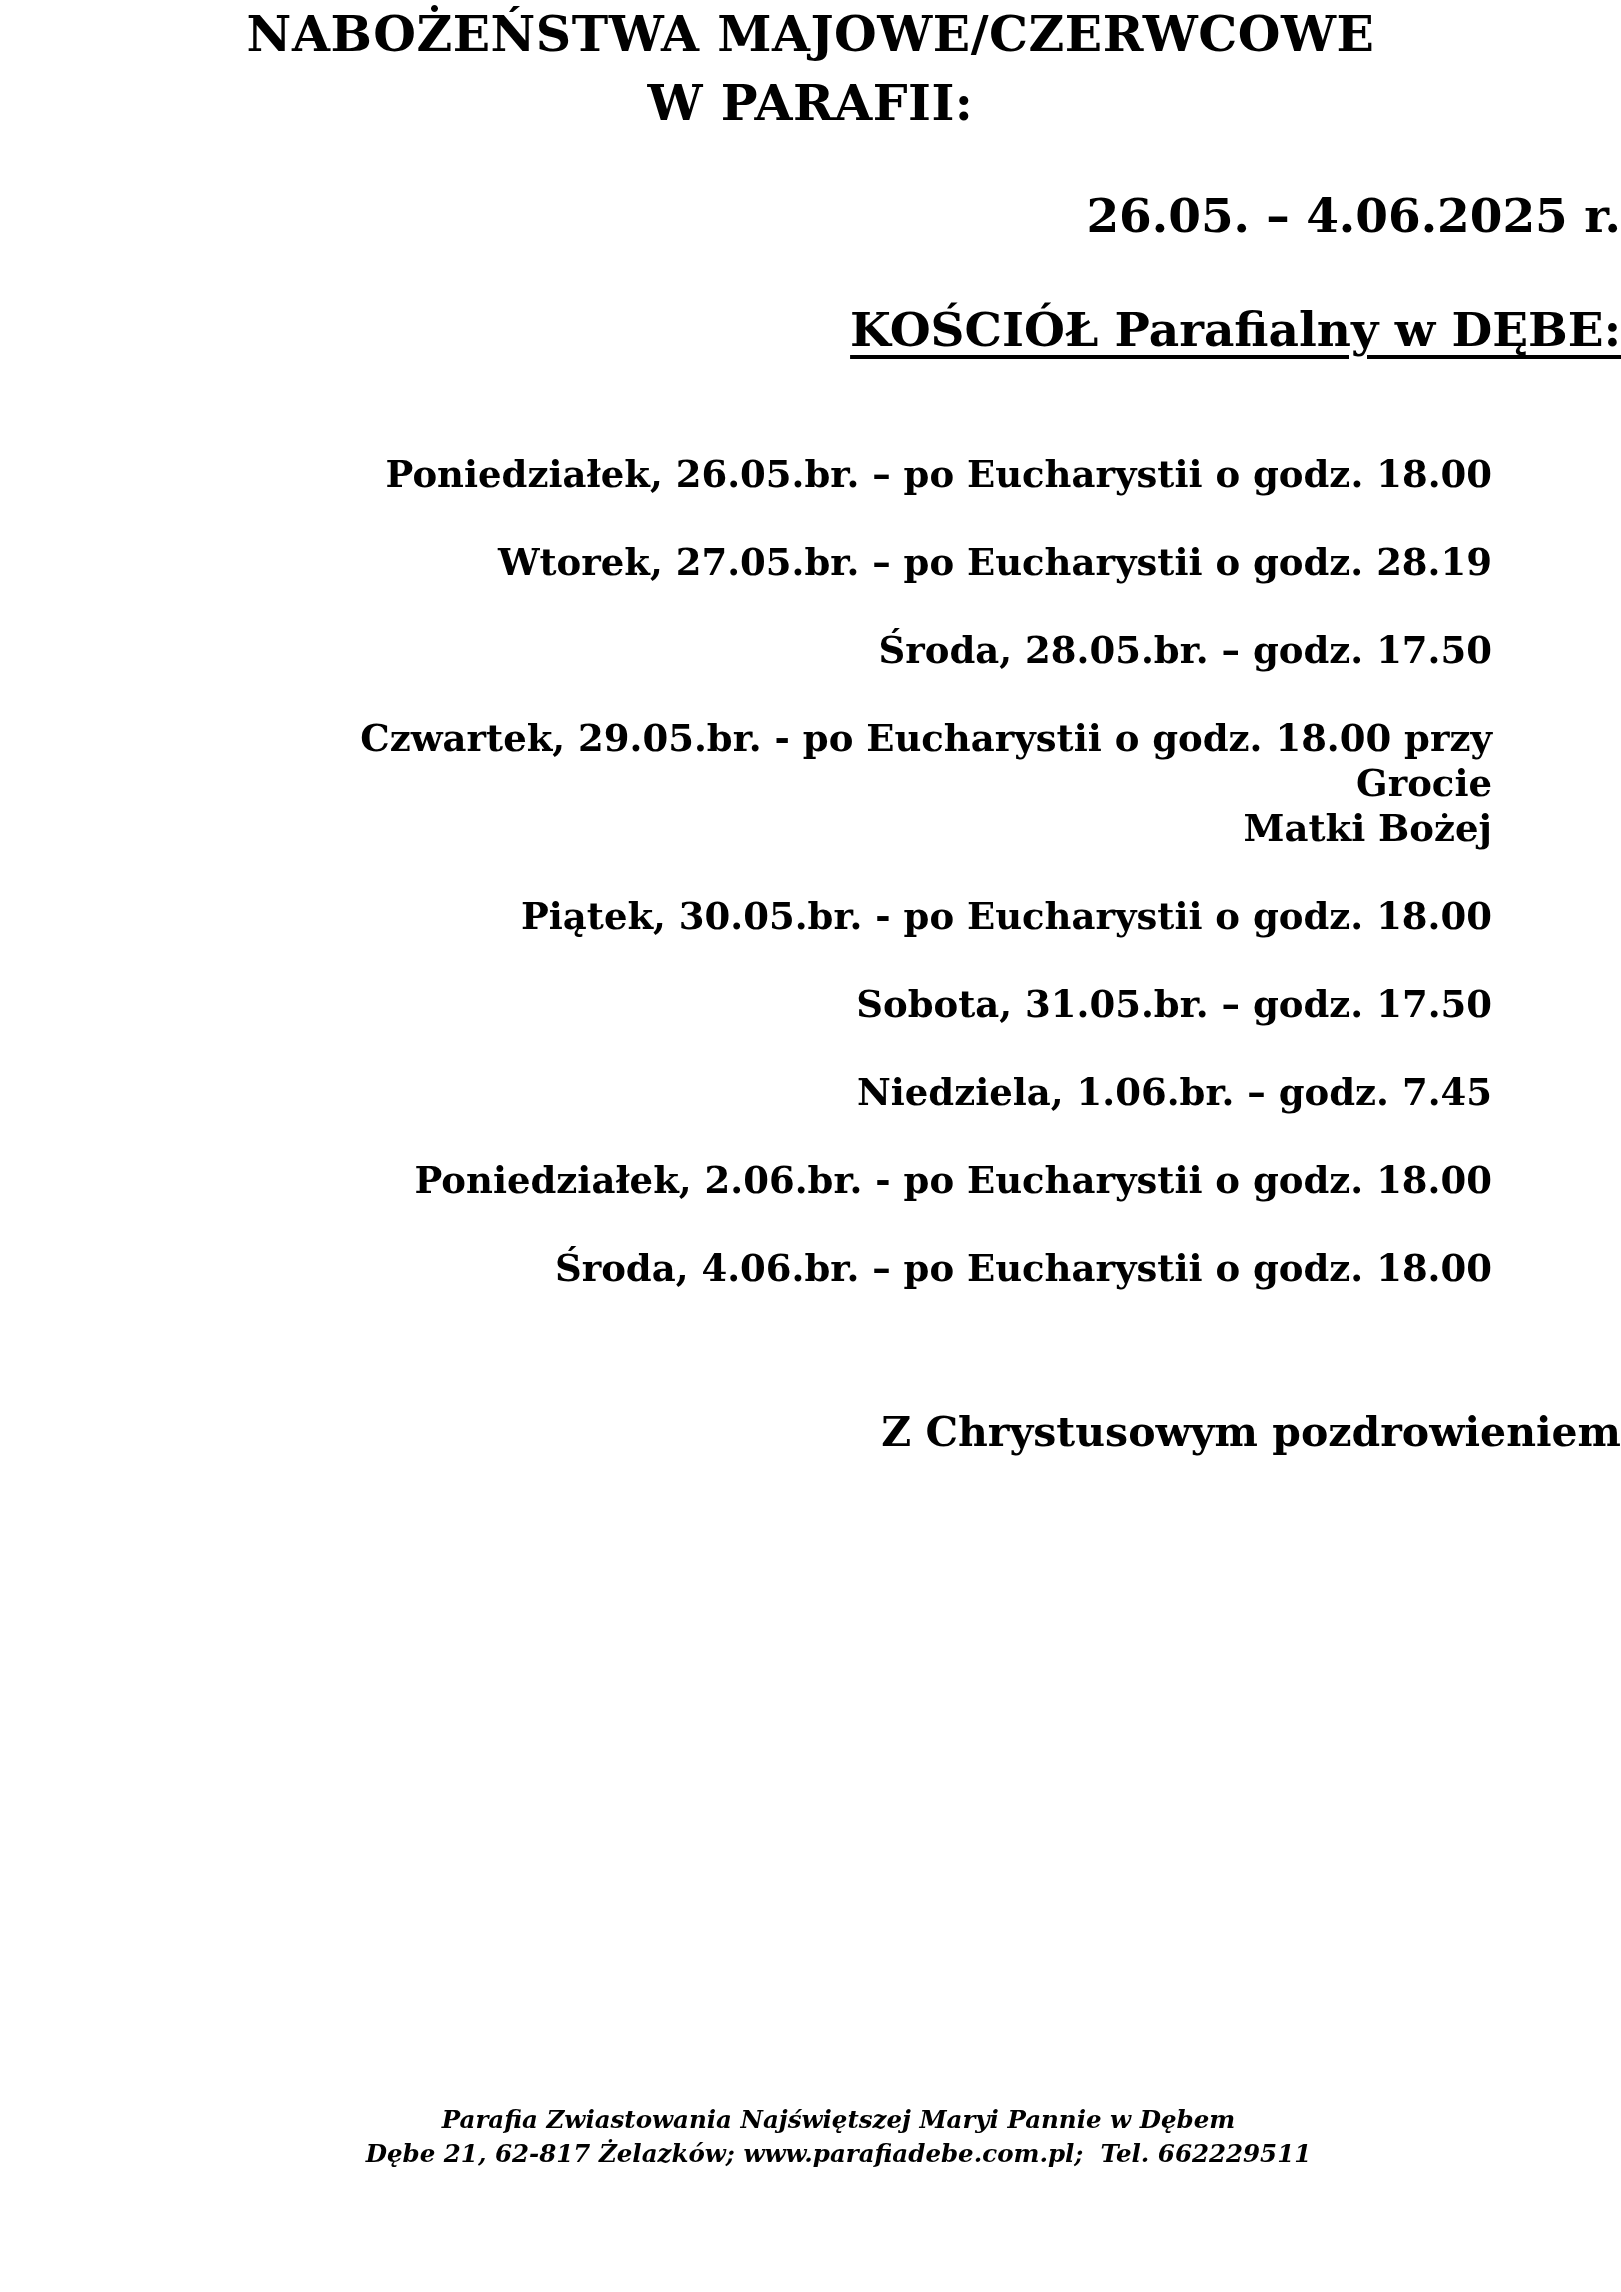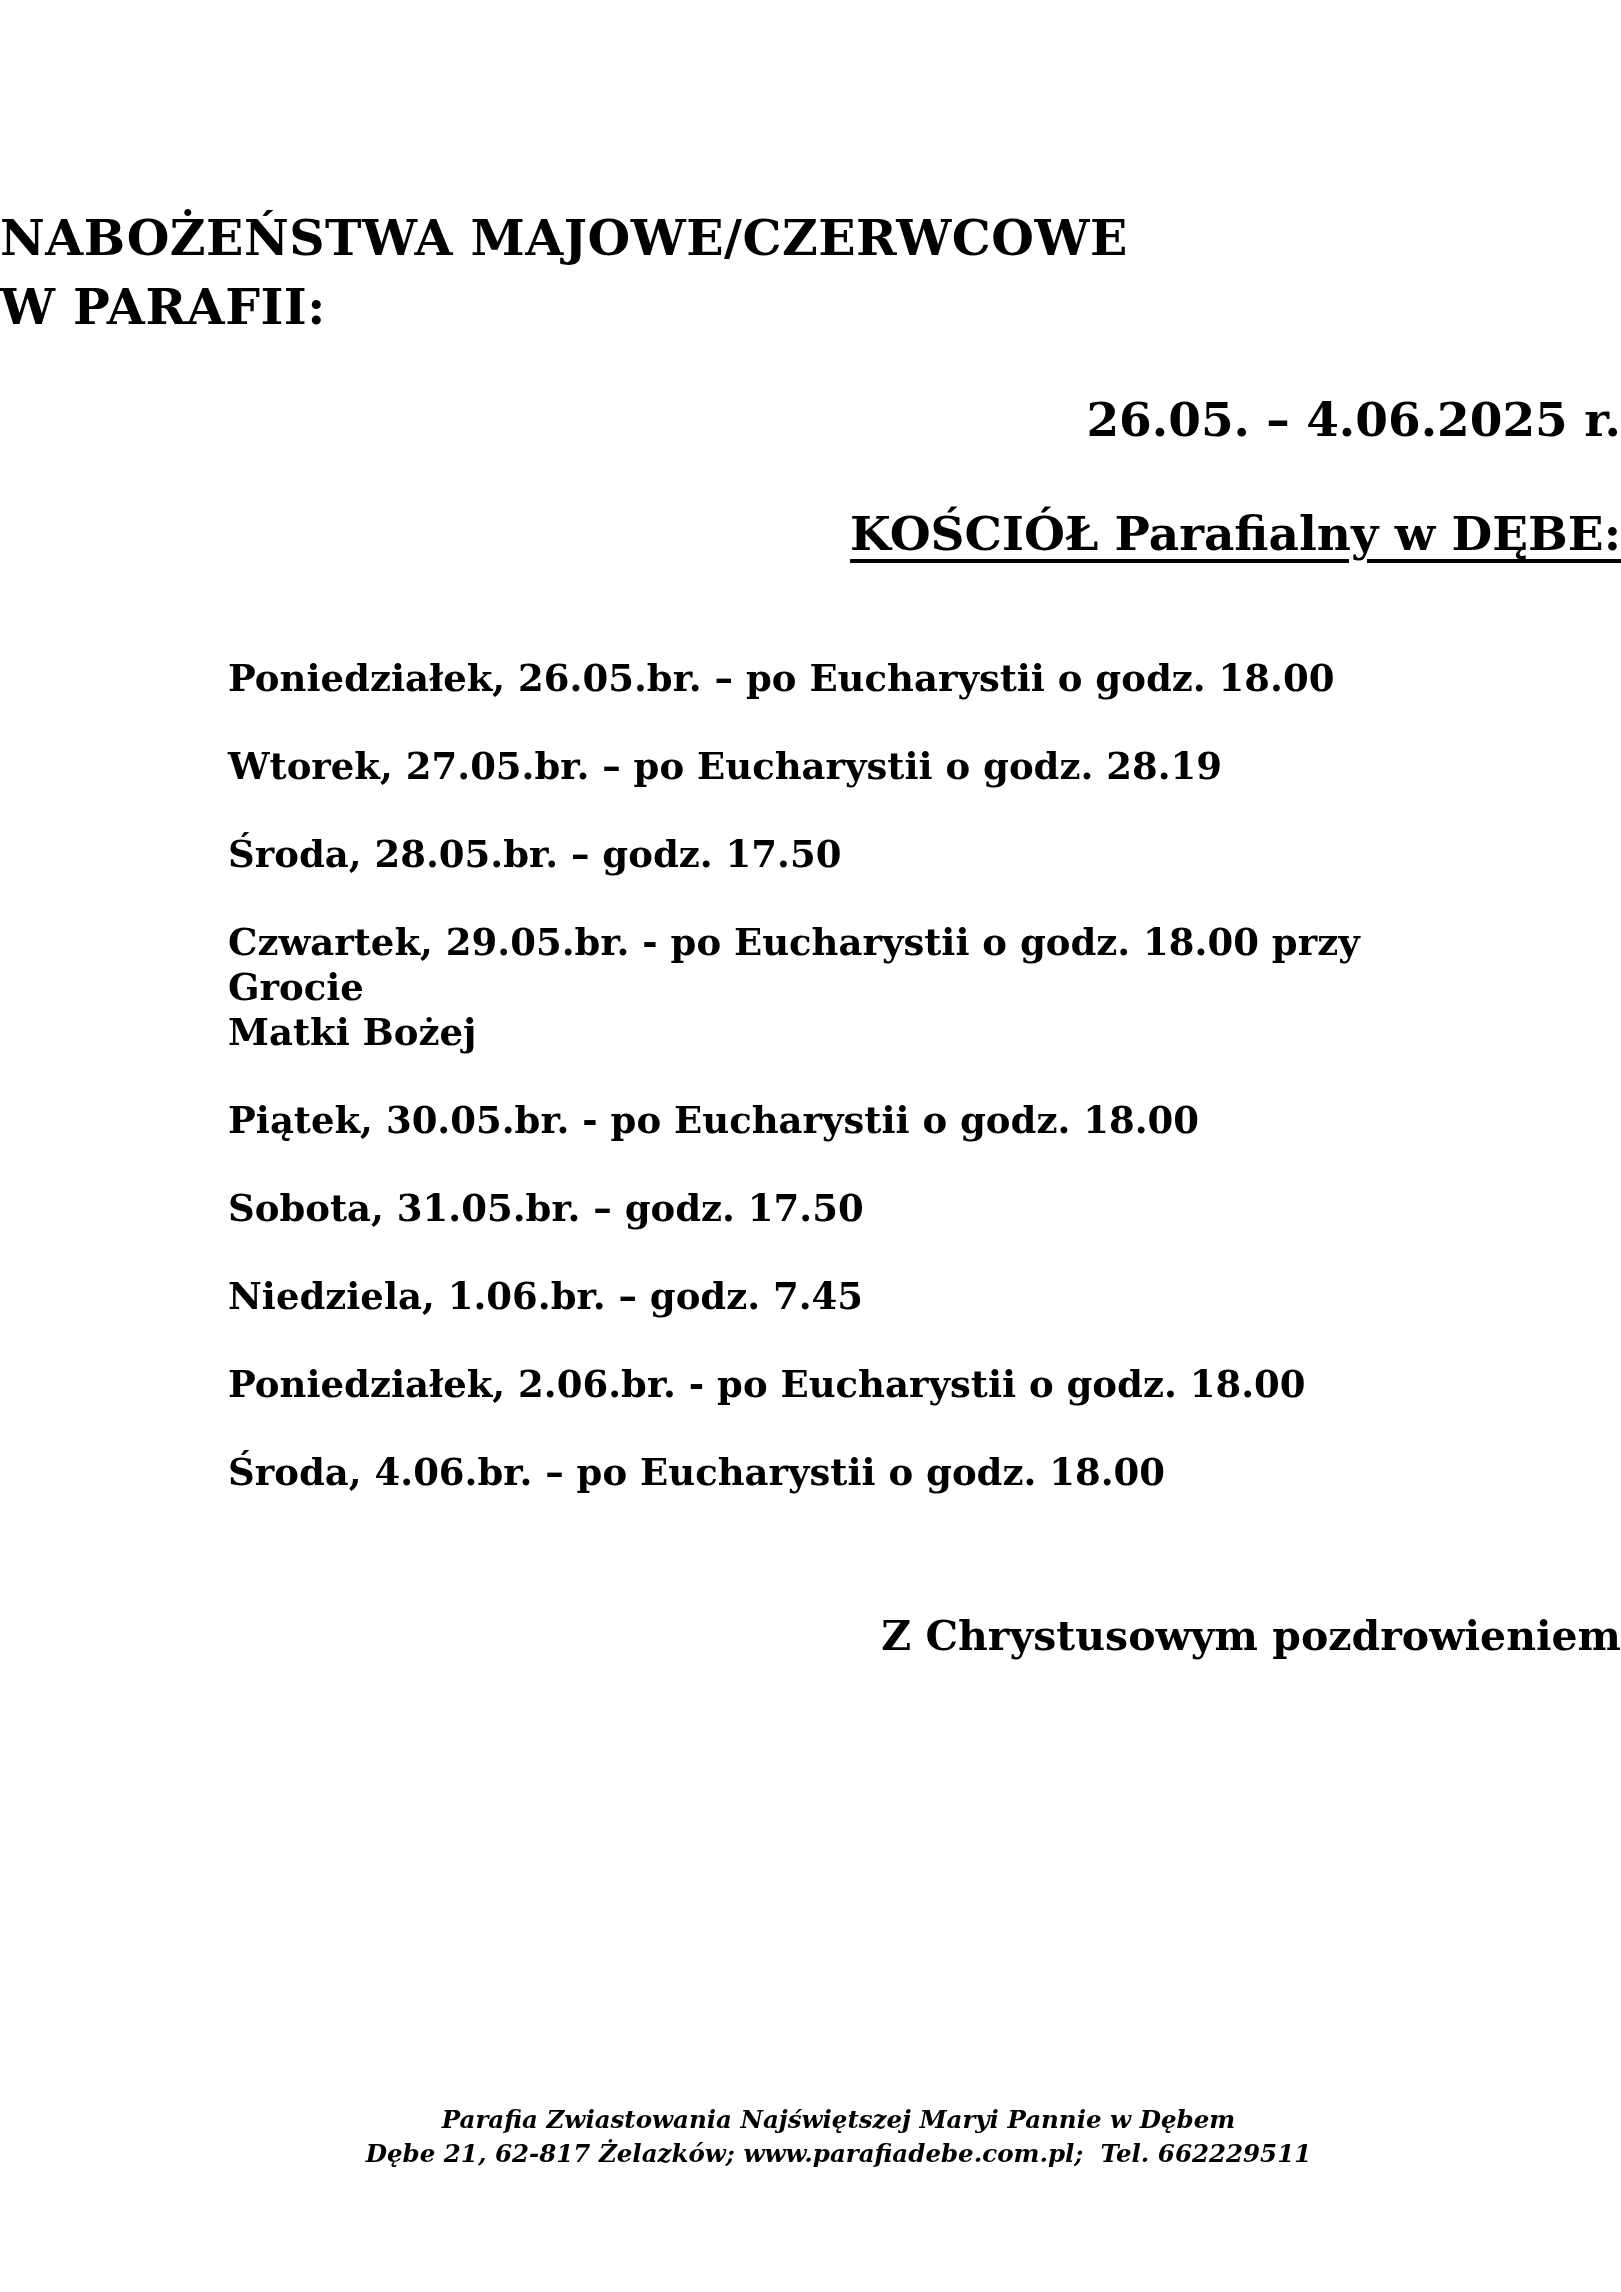--- a/index.html
+++ b/index.html
@@ -8,21 +8,21 @@
     position: relative;
     width: 1621px;
     height: 2293px;
     background: #ffffff;
     color: #000000;
     font-family: "DejaVu Serif", "Liberation Serif", serif;
     font-weight: bold;
     overflow: hidden;
   }
   .title {
-    padding-top: 204px;
+    text-align: center;
     font-size: 49px;
     line-height: 69px;
     letter-spacing: 0.5px;
   }
   .date-range {
     margin-top: 45px;
     text-align: right;
     font-size: 47px;
     line-height: 65px;
   }
@@ -34,20 +34,21 @@
     text-decoration: underline;
     text-decoration-thickness: 3.9px;
     text-underline-offset: 8.8px;
   }
   .schedule {
     margin-top: 90px;
     margin-left: 228px;
     width: 1264px;
     font-size: 37px;
     line-height: 45px;
+    text-align: right;
   }
   .schedule p {
     margin: 0 0 43px 0;
     white-space: pre-line;
   }
   .closing {
     margin-top: 114px;
     text-align: right;
     font-size: 41px;
     line-height: 55px;

